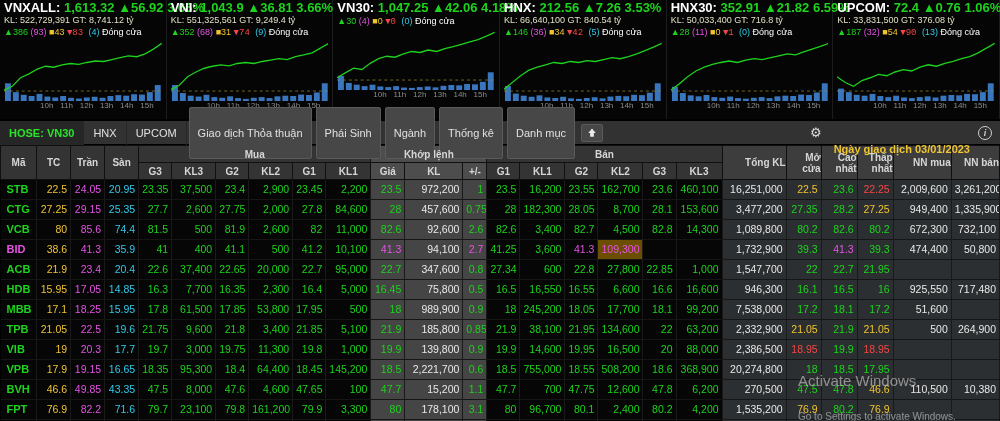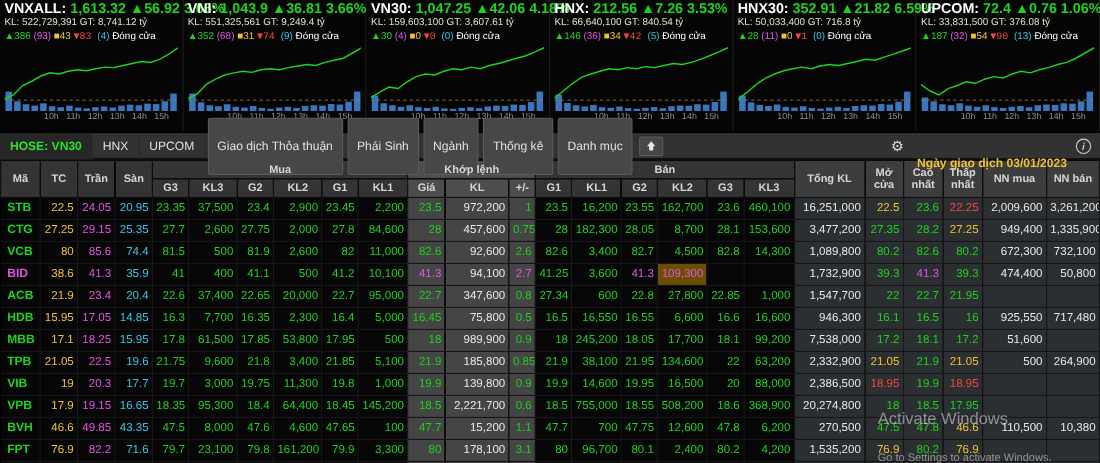--- a/index.html
+++ b/index.html
@@ -34,21 +34,21 @@
   .tab-arrow{width:22px;height:18px;background:#474747;border:1px solid #5a5a5a;border-radius:2px;margin-left:4px;display:flex;align-items:center;justify-content:center;cursor:pointer;}
   .tabbar .spacer{flex:1;}
   .gear{font-size:13px;color:#dcdcdc;padding:0 6px;cursor:pointer;}
   .tdate{color:var(--ref);font-size:11px;font-weight:bold;padding:0 6px;white-space:nowrap;margin-top:33px;}
   .info-icon{width:14px;height:14px;border:1px solid #cfcfcf;border-radius:50%;font-size:9px;color:#cfcfcf;display:flex;align-items:center;justify-content:center;margin:0 8px 0 2px;cursor:pointer;font-style:italic;font-weight:bold;}
 
   
   table{width:1000px;table-layout:fixed;border-collapse:collapse;}
   th{background:#343434;color:#d6d6d6;font-size:10px;font-weight:bold;border:1px solid #101010;height:17px;text-align:center;overflow:hidden;}
   th.matched{background:#4d4d4d;}
-  th.sum{background:#3d3d3d;}
+  th.sum{background:#3d3d3d;text-align:right;}
   td{height:19px;line-height:19px;font-size:10.5px;padding:0 3px;text-align:right;background:#060606;
      border-right:1px solid #1a1a1a;border-bottom:1px solid #161616;overflow:hidden;white-space:nowrap;cursor:default;}
   td:first-child{text-align:left;padding-left:6px;font-weight:bold;font-size:11px;}
   td:nth-child(n+11):nth-child(-n+13){background:#454545;}
   td:nth-child(n+20):nth-child(-n+25){background:#2c2f31;}
   td:nth-child(20){background:#33373a;}
   td:nth-child(5),td:nth-child(11),td:nth-child(14),td:nth-child(20){border-left:1px solid #000;}
   .g{color:var(--up);} .r{color:var(--down);} .y{color:var(--ref);}
   .p{color:var(--ceil);} .c{color:var(--floor);} .w{color:var(--txt);}
   .hl{background:#6b4e00 !important;}
@@ -137,21 +137,20 @@
           <span>10h</span>
           <span>11h</span>
           <span>12h</span>
           <span>13h</span>
           <span>14h</span>
           <span>15h</span>
         </div>
       </div>
       <div class="idx-panel">
         <div class="idx-line1"><span class="nm">VN30: </span><span class="val">1,047.25</span><span class="chg"> ▲42.06</span><span class="pct"> 4.18%</span></div>
-        <div class="idx-line2">KL: 159,603,100  GT: 3,607.61 tỷ</div>
         <div class="idx-line3"><span class="adv">▲30 </span><span class="ceilc">(4)</span><span class="flat"> ■0 </span><span class="dec">▼0 </span><span class="floorc">(0)</span><span class="st"> Đóng cửa</span></div>
         <div class="idx-chart">
           <svg viewBox="0 0 160 56" preserveAspectRatio="none">
             <rect x="1.0" y="43.2" width="6.0" height="12.8" fill="#3f83d2" opacity="0.9"></rect>
             <rect x="9.0" y="49.6" width="6.0" height="6.4" fill="#3f83d2" opacity="0.9"></rect>
             <rect x="17.0" y="51.2" width="6.0" height="4.8" fill="#3f83d2" opacity="0.9"></rect>
             <rect x="25.0" y="52.5" width="6.0" height="3.5" fill="#3f83d2" opacity="0.9"></rect>
             <rect x="33.0" y="51.2" width="6.0" height="4.8" fill="#3f83d2" opacity="0.9"></rect>
             <rect x="41.0" y="52.8" width="6.0" height="3.2" fill="#3f83d2" opacity="0.9"></rect>
             <rect x="49.0" y="53.4" width="6.0" height="2.6" fill="#3f83d2" opacity="0.9"></rect>

